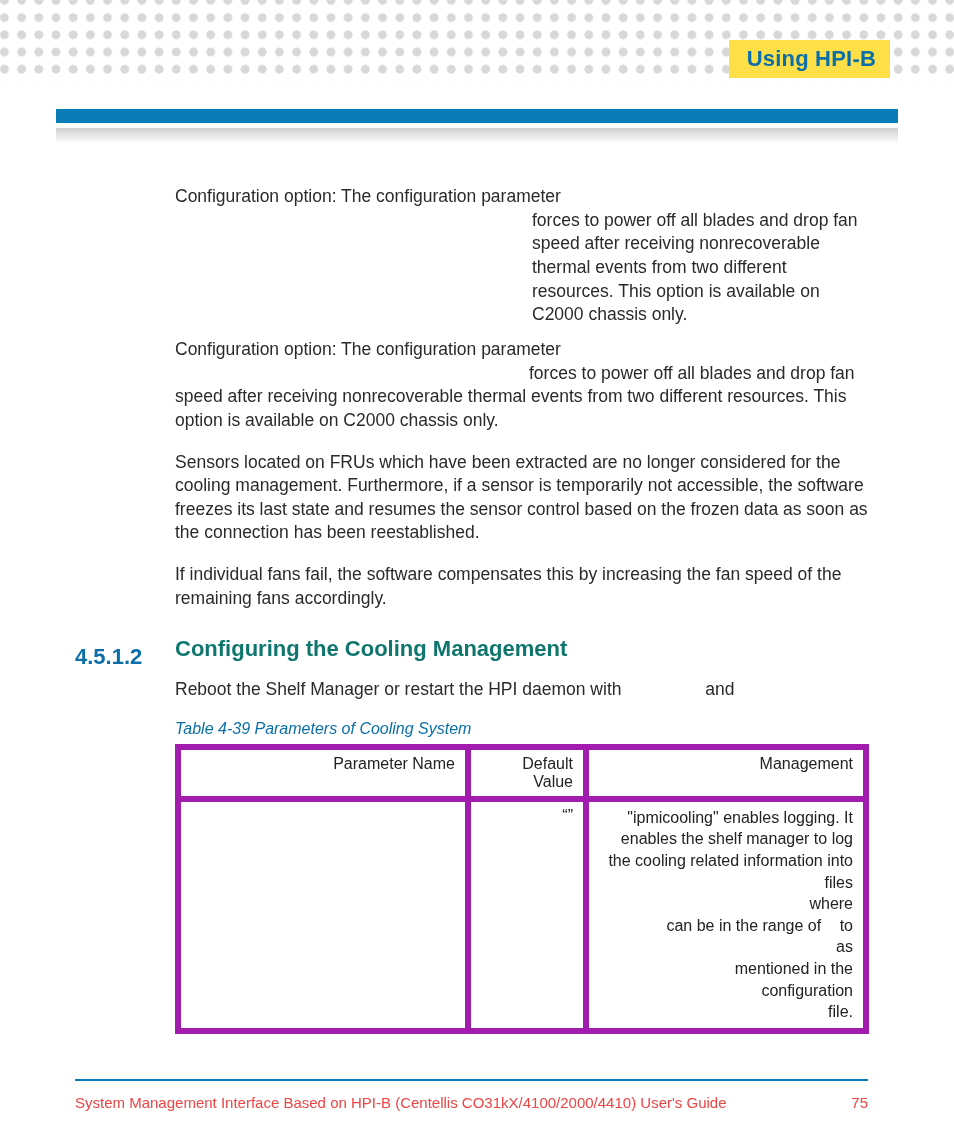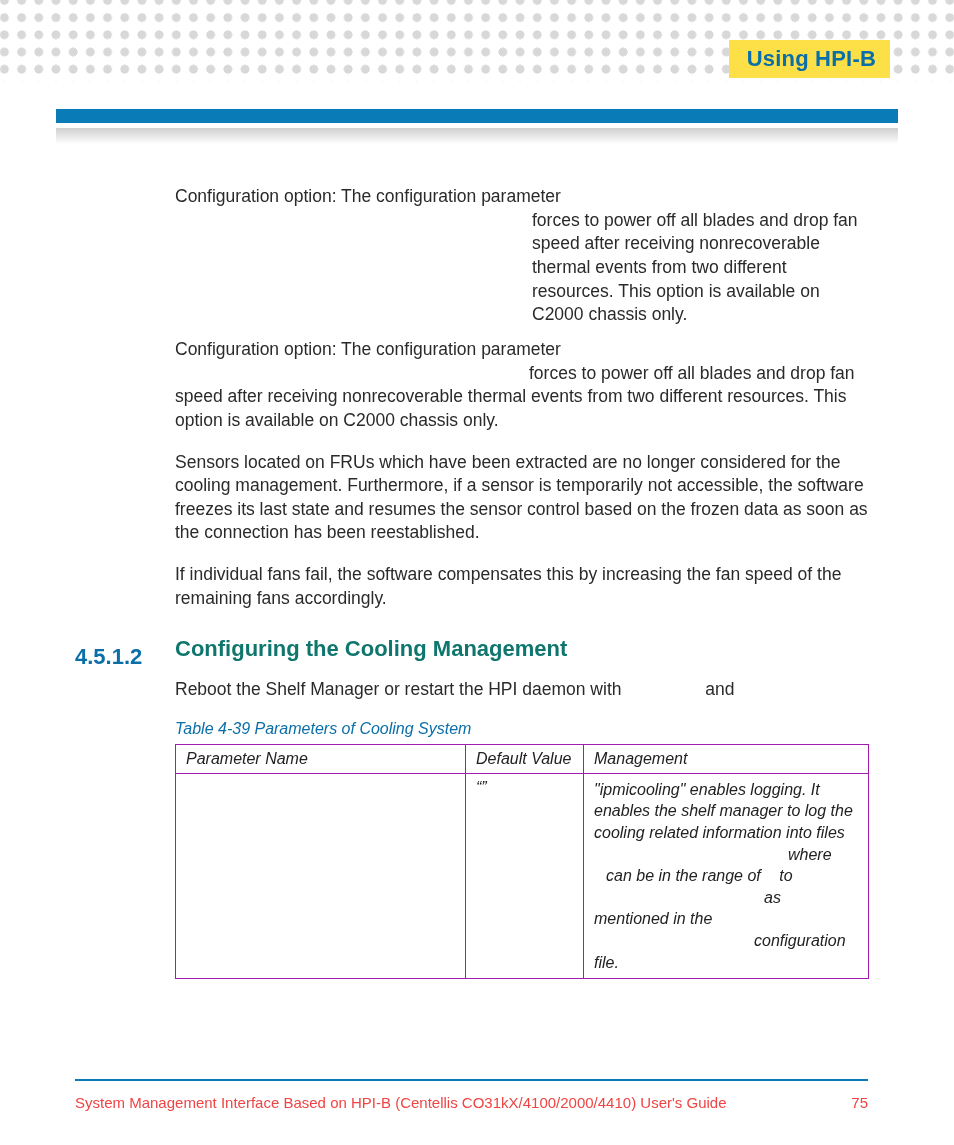--- a/index.html
+++ b/index.html
@@ -30,21 +30,21 @@
 
   .sect { position: relative; margin-top: 26px; margin-bottom: 16px; }
   .sect-num { position: absolute; left: 0; top: 8px; color: #0a6fa8; font-weight: 700; font-size: 22px; }
   .sect-title { margin-left: 100px; color: #0f766e; font-weight: 700; font-size: 22px; }
 
   .xref { color: #0a7ab5; }
 
   .tbl-caption { margin-left: 100px; color: #0a6fa8; font-style: italic; font-size: 16px; margin-top: 8px; margin-bottom: 6px; }
 
   table.doc { margin-left: 100px; border-collapse: collapse; width: calc(100% - 100px); font-size: 16px; }
-  table.doc th, table.doc td { border: 1px solid #a21caf; padding: 5px 10px; text-align: left; vertical-align: top; font-weight: 400; font-style: italic; }
+  table.doc th, table.doc td { border: 6px solid #a21caf; padding: 5px 10px; text-align: right; vertical-align: top; font-weight: 400; }
   table.doc th { font-weight: 400; }
   .col-param { width: 290px; }
   .col-def { width: 118px; }
   .desc-cell { line-height: 1.35; }
 
   
   .footer-rule { position: absolute; left: 75px; right: 86px; bottom: 64px; height: 2px; background: #097bb6; }
   .footer { position: absolute; left: 75px; right: 86px; bottom: 34px; font-size: 15px; color: #ef4444; display: flex; justify-content: space-between; }
 </style>
 </head>

